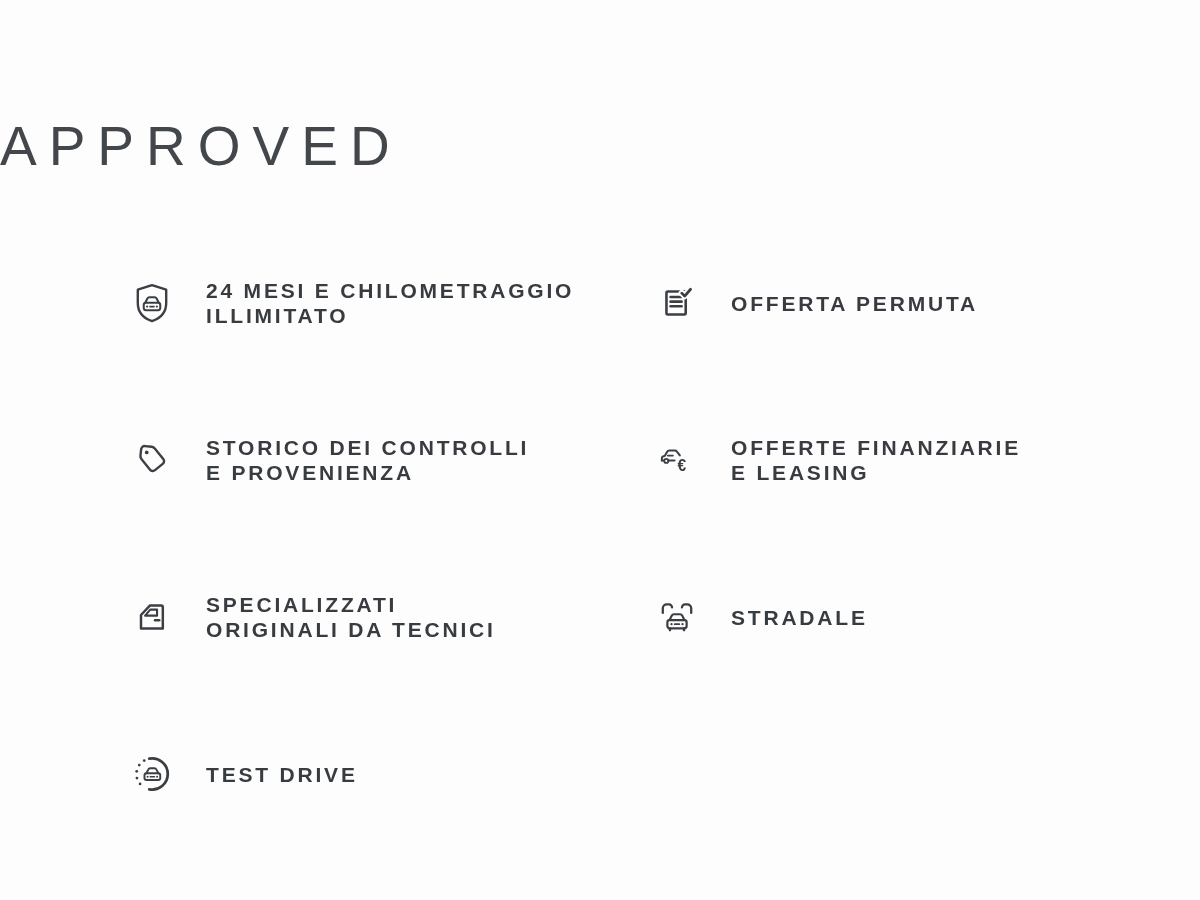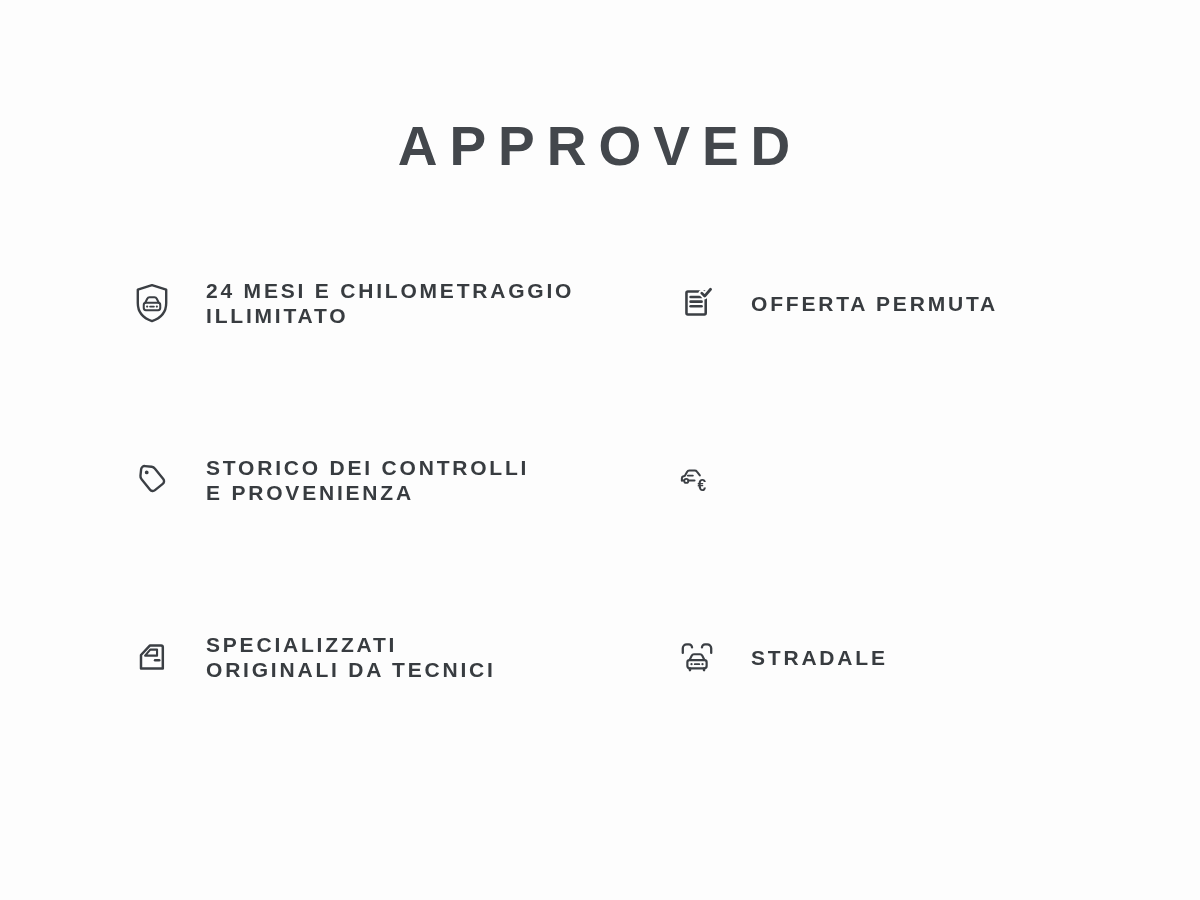--- a/index.html
+++ b/index.html
@@ -6,35 +6,34 @@
   body{
     width:1200px;height:900px;
     background:#fdfdfd;
     font-family:"Liberation Sans", sans-serif;
     overflow:hidden;
     -webkit-font-smoothing:antialiased;
   }
   .page{width:1200px;height:900px;position:relative;}
   .title{
     margin:116px 0 0 0;
-    text-align:center;
+    text-align:left;
     font-size:55px;
-    font-weight:700;
+    font-weight:400;
     letter-spacing:12px;
     color:#43474c;
     line-height:1.1;
   }
   .features{
     margin:48px 0 0 130px;
     width:940px;
     display:grid;
     grid-template-columns:525px 1fr;
     grid-auto-rows:157px;
     align-items:center;
-    gap:20px;
   }
   .feature{
     display:flex;
     align-items:center;
     gap:32px;
   }
   .icon-box{
     flex:0 0 44px;
     width:44px;height:44px;
     display:flex;align-items:center;justify-content:center;
@@ -116,20 +115,24 @@
       <div class="icon-box">
         <svg viewBox="0 0 48 48">
           <path class="ic" stroke-width="2.2" d="M7.5 24.6 v-2.4 c0-1 0.6-1.9 1.6-2.2 l1.7-0.6 2.3-4.2 c0.5-0.9 1.5-1.5 2.5-1.5 h6 c0.9 0 1.8 0.4 2.3 1.1 l3.2 4.2"></path>
           <path class="ic" stroke-width="2.2" d="M7.5 24.6 h2.2"></path>
           <path class="ic" stroke-width="2.2" d="M14.8 24.6 h6.5"></path>
           <circle class="ic" stroke-width="2" cx="12.3" cy="25" r="2.2"></circle>
           <path class="ic" stroke-width="2" d="M14 19.2 h5.5"></path>
           <text class="ic-euro" x="24.5" y="36.5" font-size="17">€</text>
         </svg>
       </div>
+      <div class="feature-text">
+        <span>OFFERTE FINANZIARIE</span>
+        <span>E LEASING</span>
+      </div>
     </div>
 
     <div class="feature">
       <div class="icon-box">
         <svg viewBox="0 0 48 48">
           <path class="ic" stroke-width="2.7" d="M12 36.5 V21.8 L21.6 11.5 H34 a1.8 1.8 0 0 1 1.8 1.8 V36.5 Z"></path>
           <path class="ic" stroke-width="2.3" d="M16.5 22.5 l5.6-6.6 h7.4 v6.6 z"></path>
           <path class="ic" stroke-width="2.7" d="M27.3 27.6 h4.6"></path>
         </svg>
       </div>
@@ -151,15 +154,35 @@
           <path class="ic" stroke-width="2.1" d="M21.6 31.8 h4.8"></path>
           <path class="ic" stroke-width="2.8" d="M16.3 36.5 v1.8"></path>
           <path class="ic" stroke-width="2.8" d="M31.7 36.5 v1.8"></path>
         </svg>
       </div>
       <div class="feature-text">
         <span>STRADALE</span>
       </div>
     </div>
 
+    <div class="feature">
+      <div class="icon-box">
+        <svg viewBox="0 0 48 48">
+          <path class="ic" stroke-width="3" d="M21 7.3 A17 17 0 1 1 21 40.7"></path>
+          <circle class="ic-fill" cx="15.5" cy="9.3" r="1.5"></circle>
+          <circle class="ic-fill" cx="10.1" cy="14.3" r="1.5"></circle>
+          <circle class="ic-fill" cx="7.3" cy="21" r="1.5"></circle>
+          <circle class="ic-fill" cx="7.6" cy="28.4" r="1.5"></circle>
+          <circle class="ic-fill" cx="11" cy="34.9" r="1.5"></circle>
+          <path class="ic" stroke-width="2.1" d="M17.9 23.2 l2-4 c0.4-0.9 1.3-1.4 2.2-1.4 h4.6 c1 0 1.8 0.5 2.2 1.4 l2 4"></path>
+          <rect class="ic" stroke-width="2.1" x="15.8" y="23.2" width="17.2" height="7.4" rx="2.2"></rect>
+          <circle class="ic-fill" cx="19.2" cy="27" r="1.1"></circle>
+          <circle class="ic-fill" cx="29.6" cy="27" r="1.1"></circle>
+          <path class="ic" stroke-width="1.9" d="M22.2 27 h4.4"></path>
+        </svg>
+      </div>
+      <div class="feature-text">
+        <span>TEST DRIVE</span>
+      </div>
+    </div>
 
   </div>
 </div>
 
 </body></html>

